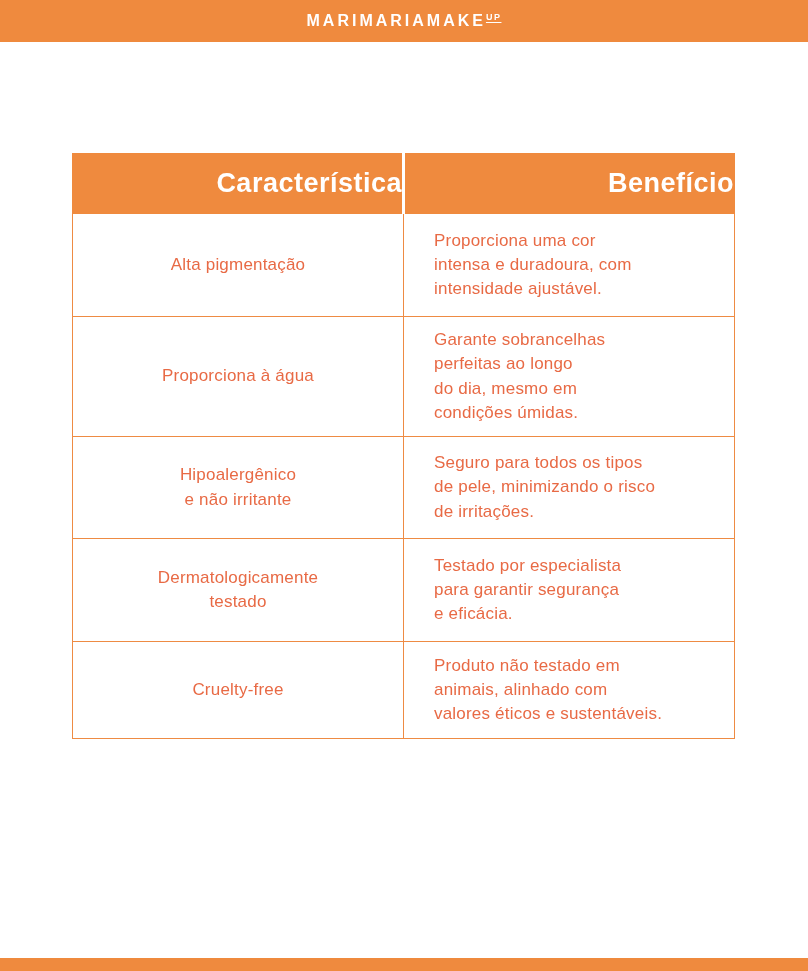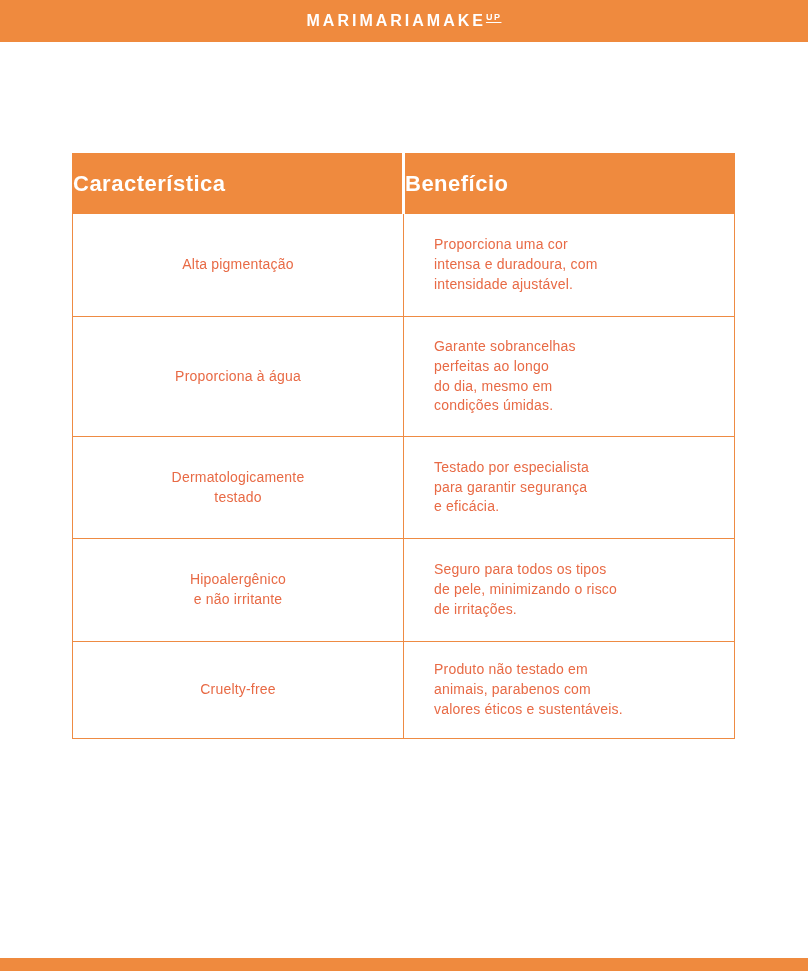--- a/index.html
+++ b/index.html
@@ -52,33 +52,33 @@
     width:662px;
     border-collapse:collapse;
     table-layout:fixed;
     color:var(--text-orange,#E86A45);
   }
   .benefits-table col{width:331px;}
   .benefits-table th{
     height:60px;
     background:var(--accent-orange,#EF8A3E);
     color:var(--header-text,#fff);
-    font-size:22px;
+    font-size:27px;
     font-weight:700;
     letter-spacing:0.5px;
-    text-align:left;
+    text-align:right;
     vertical-align:middle;
     border:1px solid var(--accent-orange,#EF8A3E);
   }
   .benefits-table th:first-child{
     border-right:3px solid #fff;
   }
   .benefits-table td{
     border:1px solid var(--table-border,#EE8B43);
-    font-size:14px;
+    font-size:17px;
     line-height:1.42;
     letter-spacing:0.2px;
     vertical-align:middle;
     white-space:pre-line;
   }
   .feature-cell{
     text-align:center;
     padding:14px 10px;
     margin-left:48px;
   }
@@ -128,37 +128,37 @@
 intensidade ajustável.</td>
       </tr>
       <tr>
         <td class="feature-cell">Proporciona à água</td>
         <td class="benefit-cell">Garante sobrancelhas
 perfeitas ao longo
 do dia, mesmo em
 condições úmidas.</td>
       </tr>
       <tr>
+        <td class="feature-cell">Hipoalergênico
+e não irritante</td>
+        <td class="benefit-cell">Seguro para todos os tipos
+de pele, minimizando o risco
+de irritações.</td>
+      </tr>
+      <tr>
         <td class="feature-cell">Dermatologicamente
 testado</td>
         <td class="benefit-cell">Testado por especialista
 para garantir segurança
 e eficácia.</td>
       </tr>
       <tr>
-        <td class="feature-cell">Hipoalergênico
-e não irritante</td>
-        <td class="benefit-cell">Seguro para todos os tipos
-de pele, minimizando o risco
-de irritações.</td>
-      </tr>
-      <tr>
         <td class="feature-cell">Cruelty-free</td>
         <td class="benefit-cell">Produto não testado em
-animais, parabenos com
+animais, alinhado com
 valores éticos e sustentáveis.</td>
       </tr>
     </tbody>
   </table>
 
   <footer class="bottom-bar"></footer>
 
 </div>
 
 </body></html>

